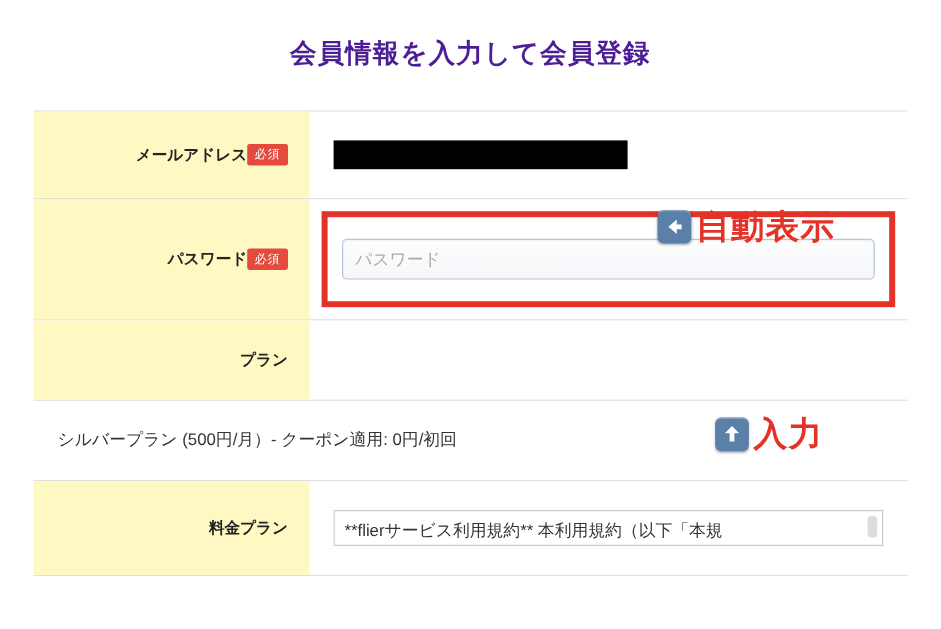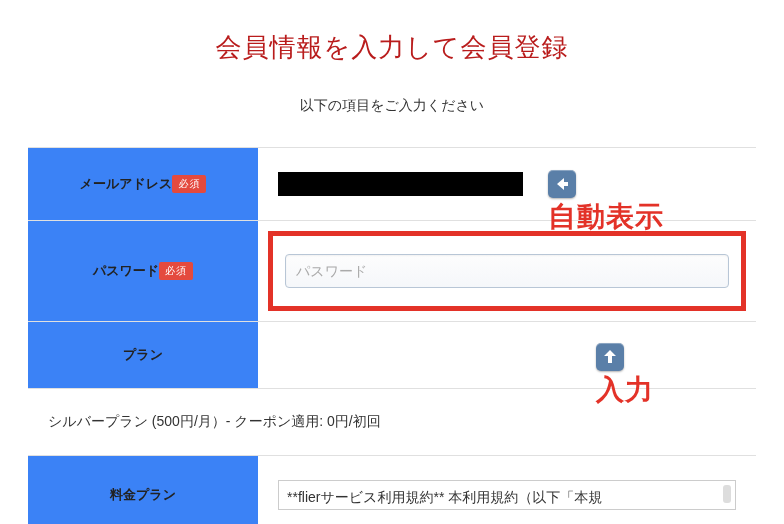--- a/index.html
+++ b/index.html
@@ -9,23 +9,23 @@
       width: 784px;
       height: 524px;
       overflow: hidden;
       position: relative;
     }
     .container {
       padding: 30px 28px 0 28px;
     }
     .page-title {
       text-align: center;
-      font-size: 26px;
-      font-weight: normal;
-      color: #b91c1c;
+      font-size: 22px;
+      font-weight: bold;
+      color: #4c1d95;
       margin-bottom: 32px;
       letter-spacing: 1px;
     }
     .instruction {
       text-align: center;
       font-size: 14px;
       color: #333;
       margin-bottom: 32px;
     }
     .form-table {
@@ -35,25 +35,25 @@
     .form-row {
       border-top: 1px solid #e0e0e0;
       display: flex;
       align-items: stretch;
     }
     .form-row:last-child {
       border-bottom: 1px solid #e0e0e0;
     }
     .label-cell {
       width: 230px;
-      background: #3b82f6;
+      background: #fef9c3;
       padding: 24px 18px;
       display: flex;
       align-items: center;
-      justify-content: center;
+      justify-content: flex-end;
       font-size: 13px;
       font-weight: bold;
       color: #222;
     }
     .value-cell {
       flex: 1;
       padding: 24px 20px;
       display: flex;
       align-items: center;
       font-size: 14px;
@@ -112,22 +112,22 @@
       top: 4px;
       width: 8px;
       height: 18px;
       background: #ddd;
       border-radius: 3px;
     }
     
     .annot {
       position: absolute;
       display: flex;
+      align-items: center;
       pointer-events: none;
-      flex-direction: column;
     }
     .annot-icon {
       width: 28px;
       height: 28px;
       background: #5a7fa8;
       border-radius: 5px;
       display: flex;
       align-items: center;
       justify-content: center;
       margin-right: 4px;
@@ -141,21 +141,20 @@
       letter-spacing: 1px;
     }
     .annot-auto { top: 170px; left: 548px; }
     .annot-input { top: 343px; left: 596px; }
   </style>
 </head>
 <body>
 
 <div class="container">
   <h1 class="page-title">会員情報を入力して会員登録</h1>
-  <div class="instruction">以下の項目をご入力ください</div>
 
   <div class="form-table">
 
     <div class="form-row">
       <div class="label-cell">
         <span>メールアドレス</span>
         <span class="required-badge">必須</span>
       </div>
       <div class="value-cell">
         <span class="email-black"></span>

